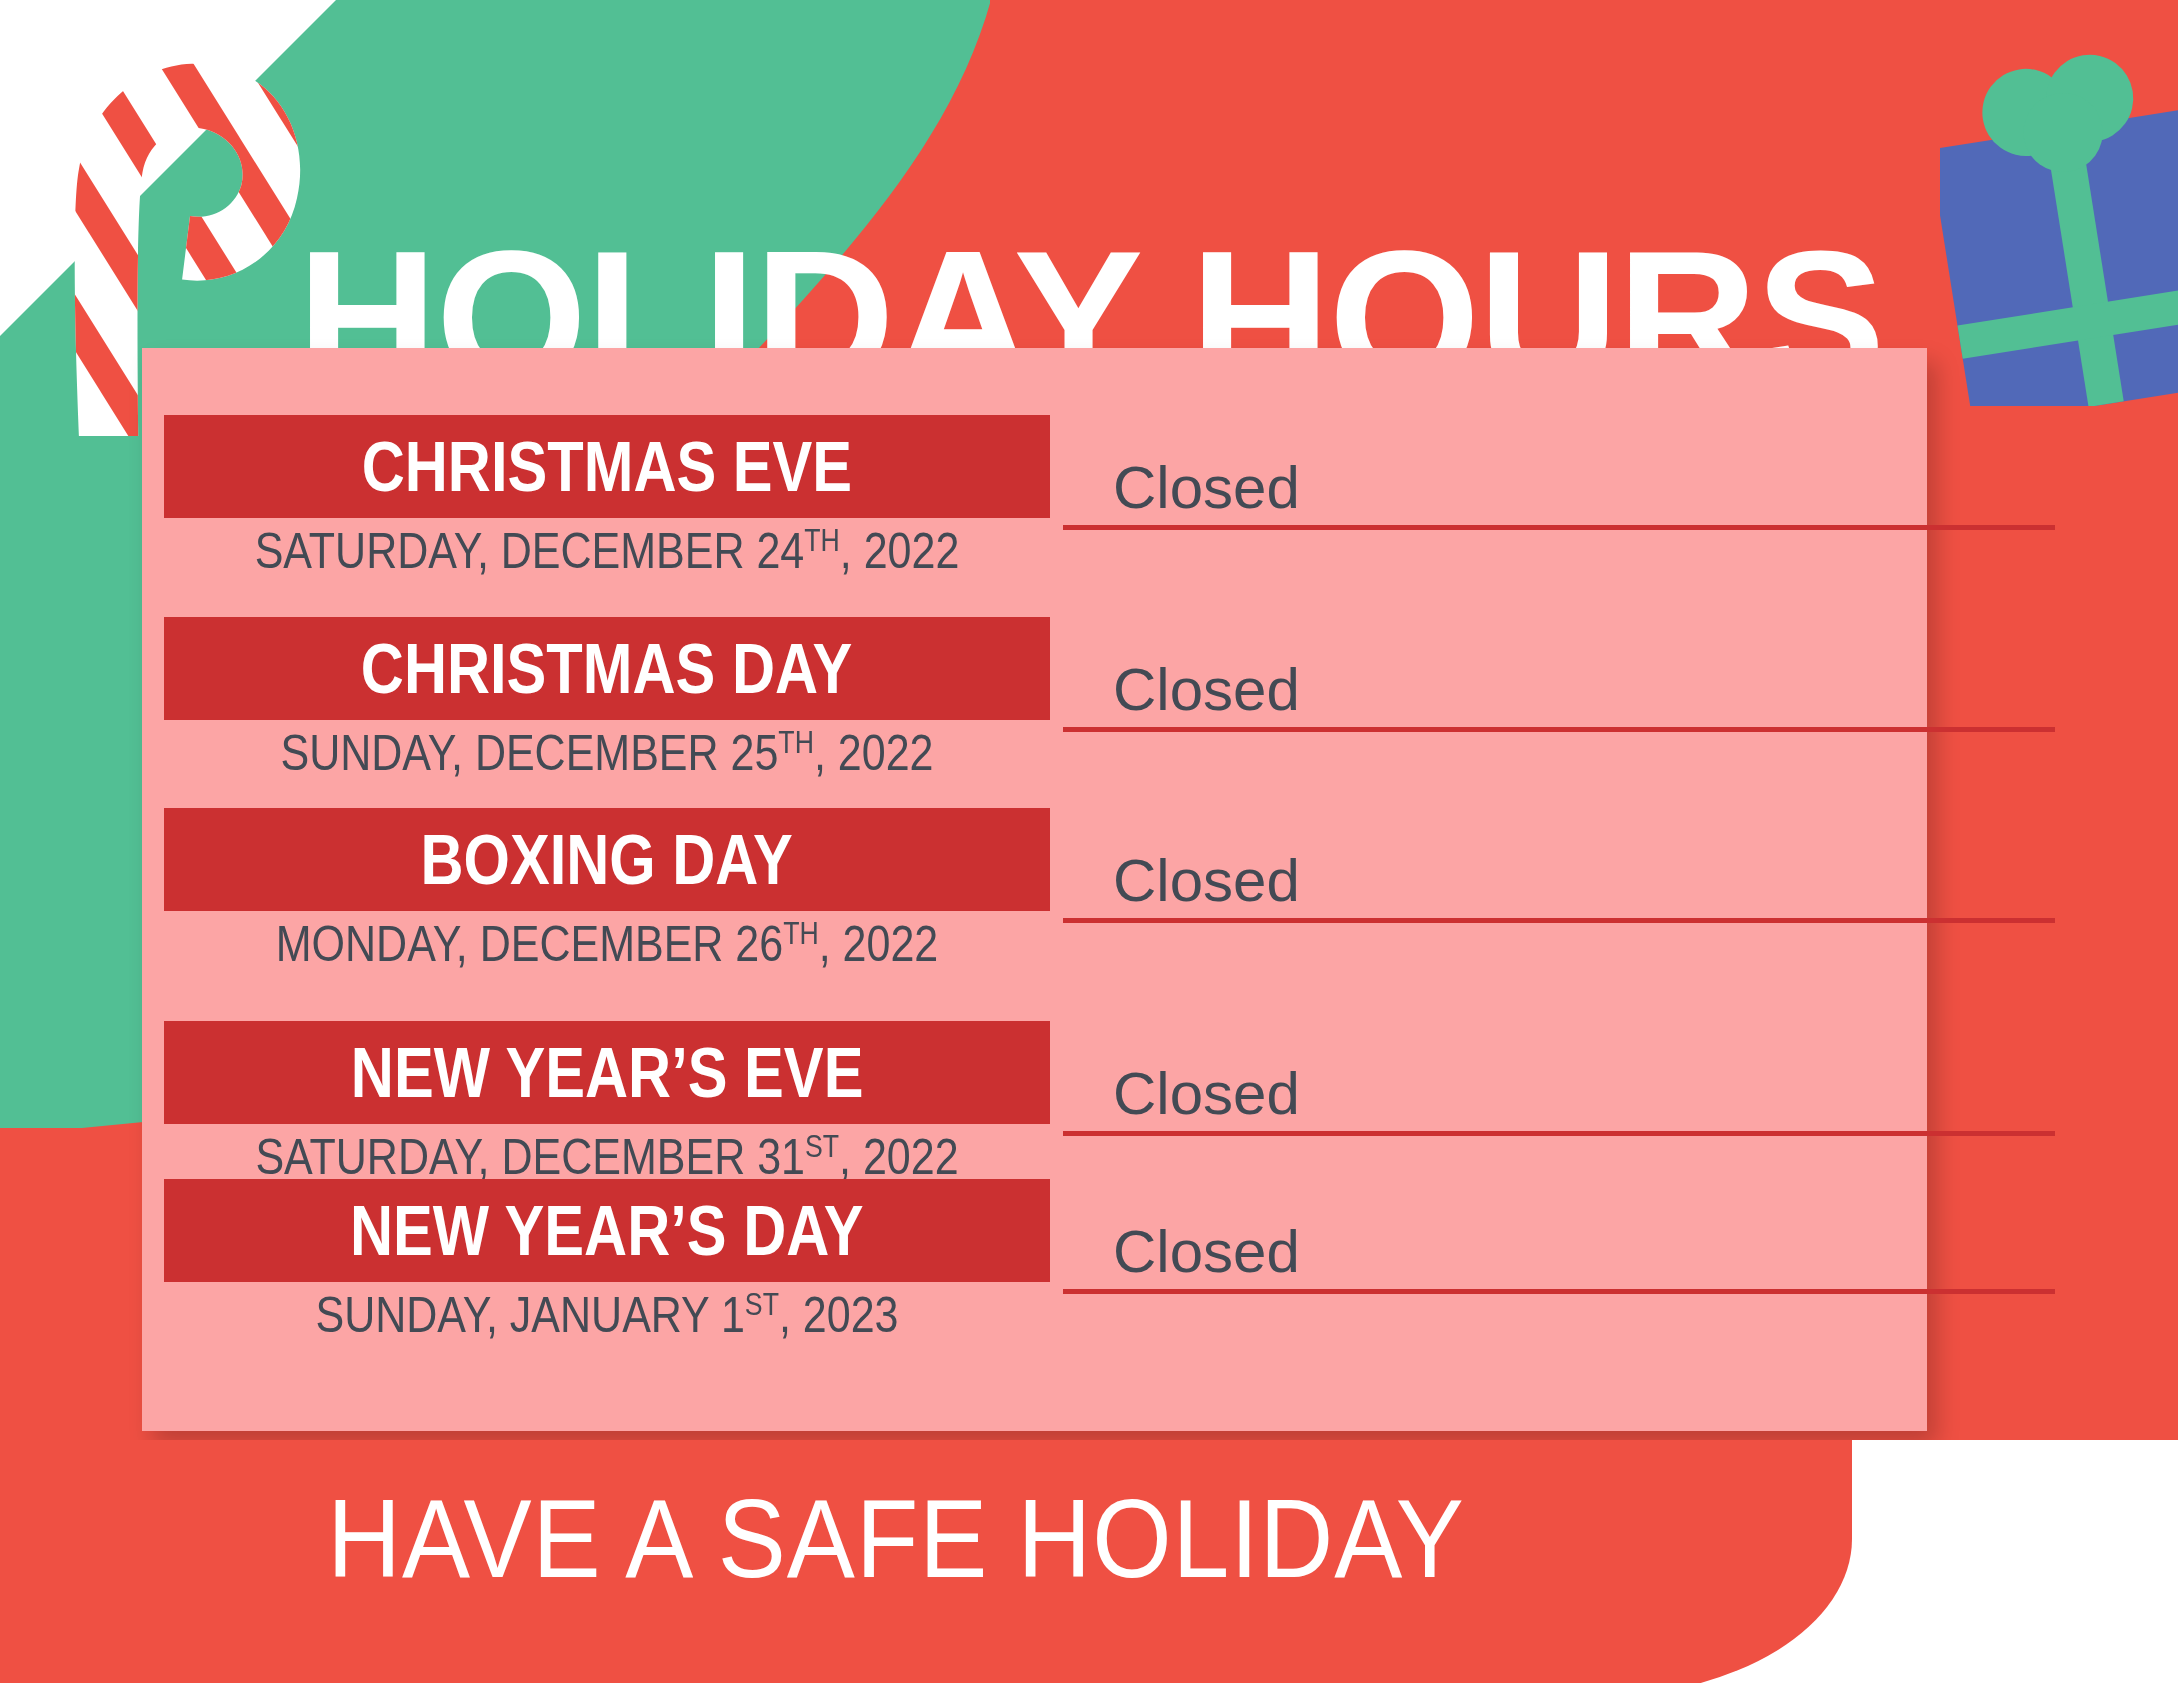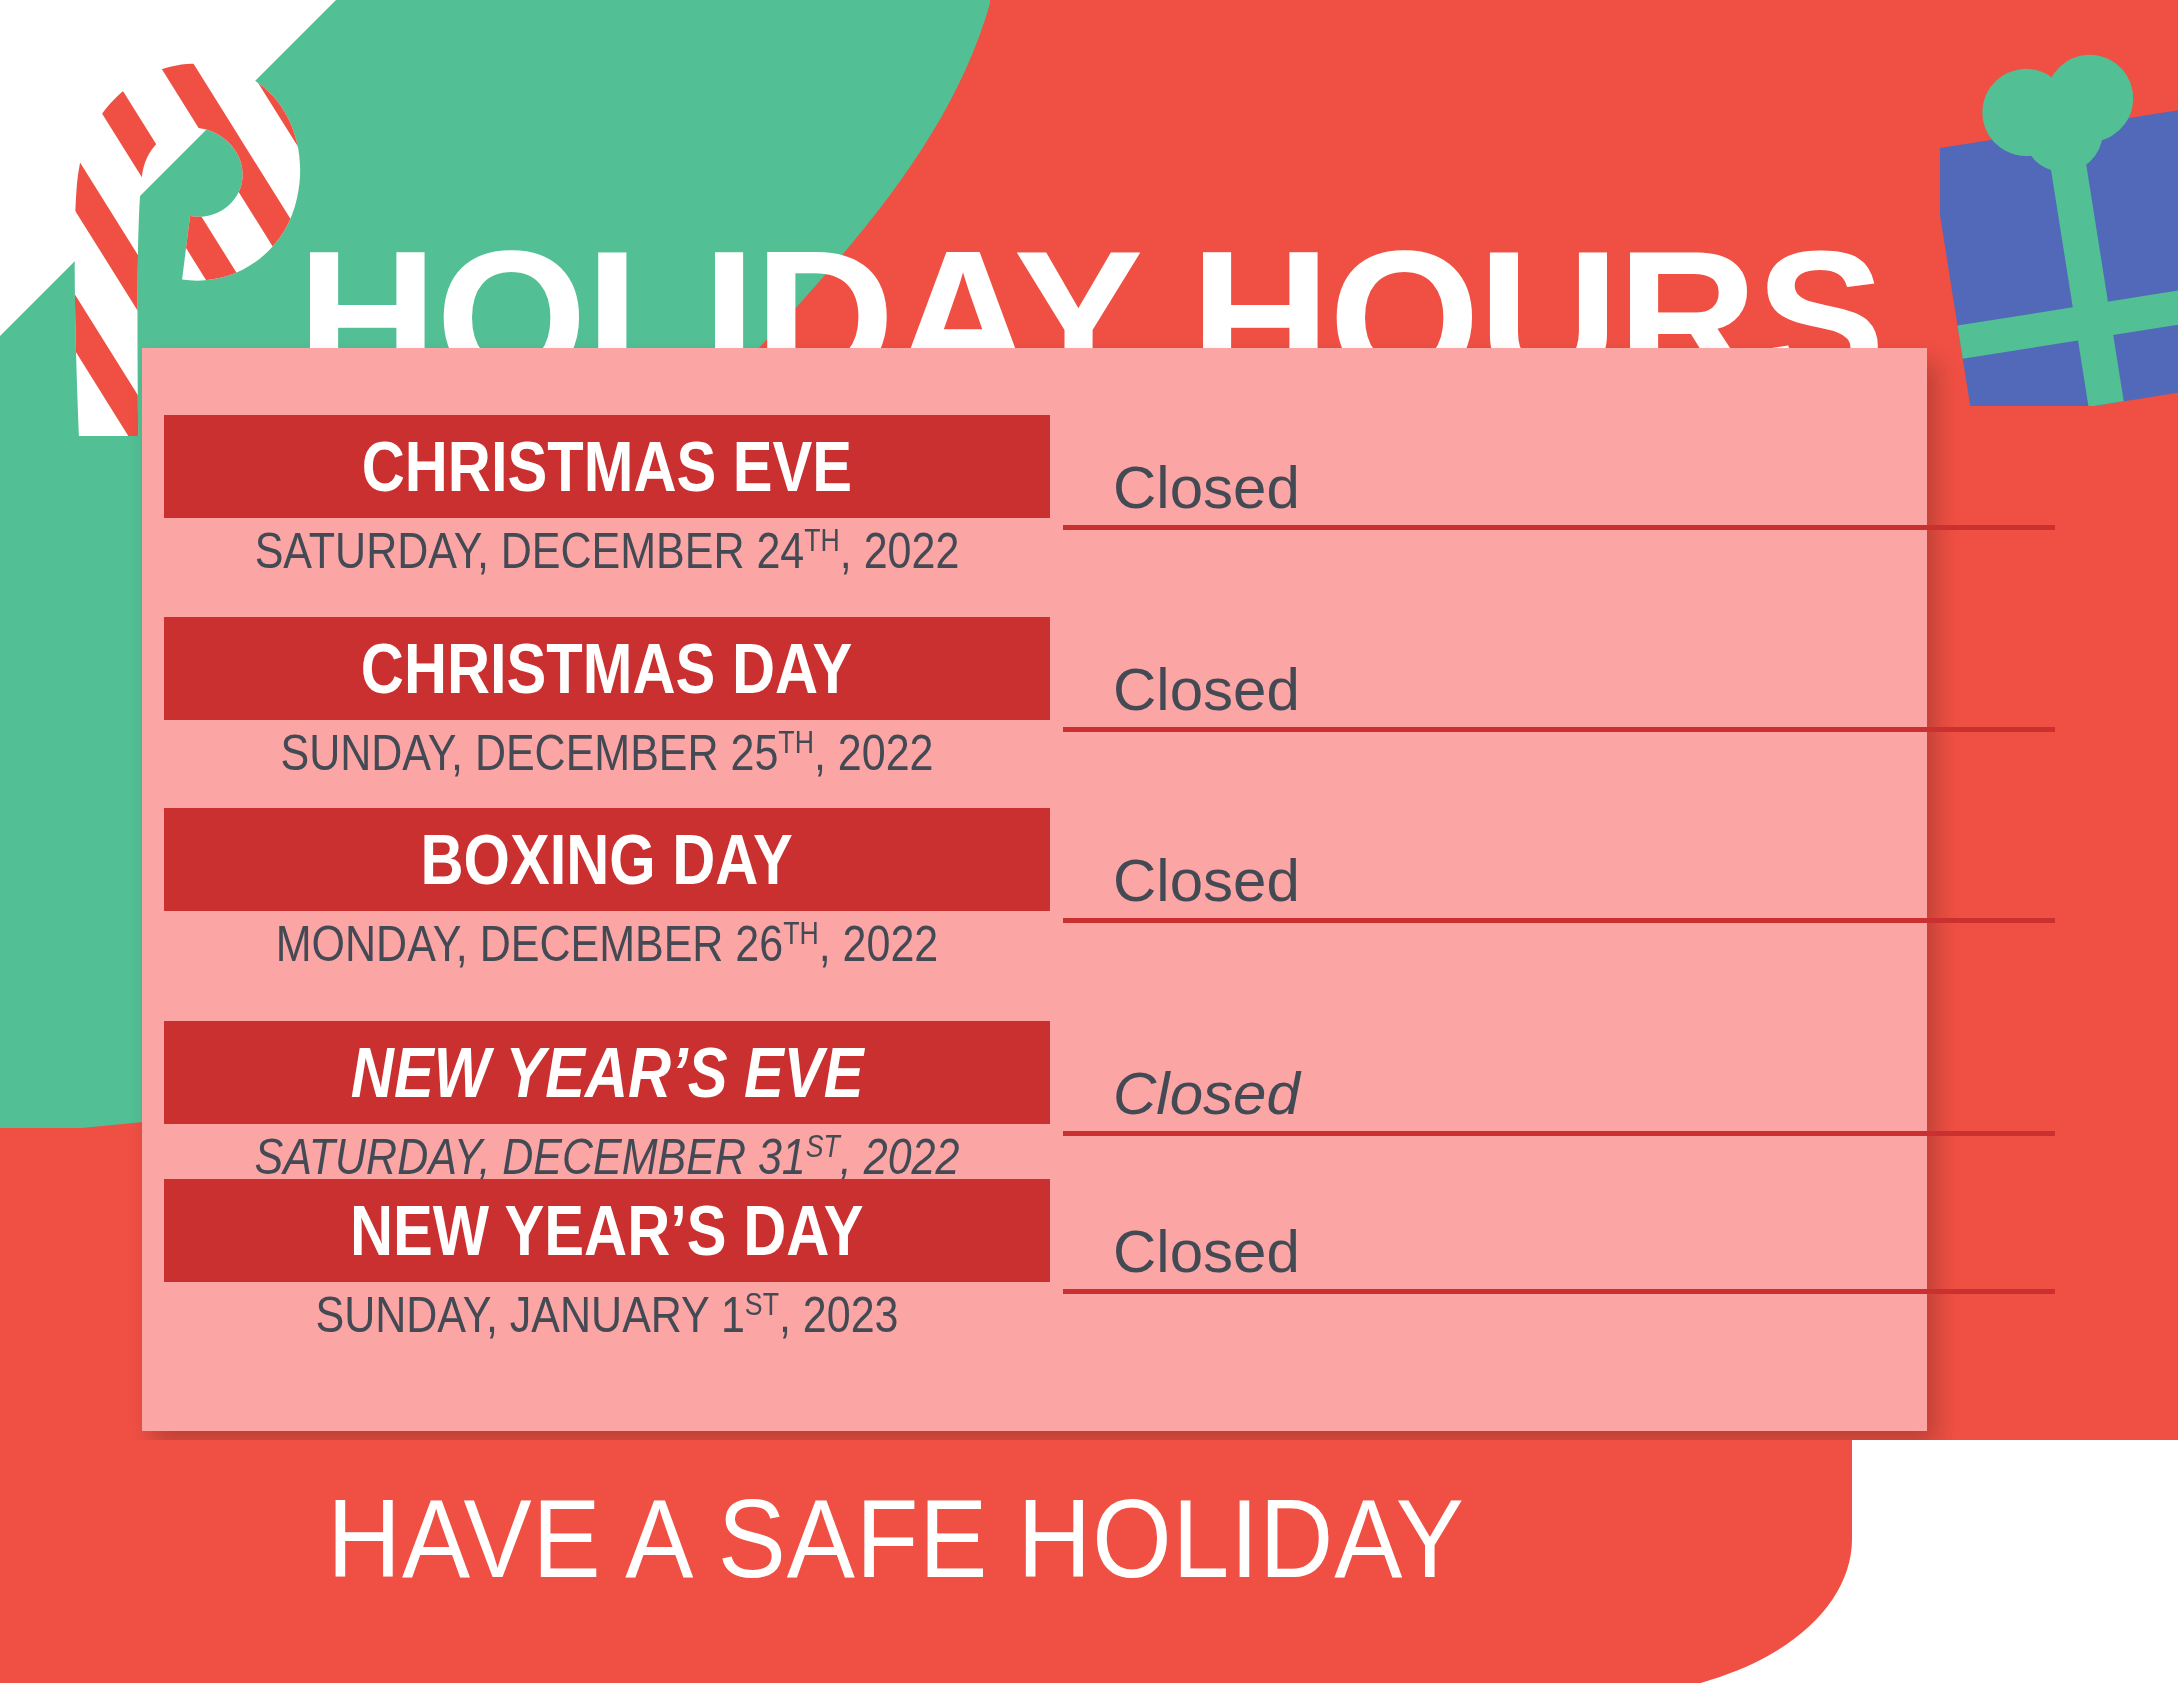--- a/index.html
+++ b/index.html
@@ -101,21 +101,21 @@
 
   .row {
     position: absolute;
     left: 0;
     width: 100%;
     height: 206px;
   }
   .row-0 { top: 67px; }
   .row-1 { top: 269px; padding-left: 40px; }
   .row-2 { top: 460px; }
-  .row-3 { top: 673px; font-style: italic; }
+  .row-3 { top: 673px; }
   .row-4 { top: 831px; }
 
   .label-bar {
     position: absolute;
     left: 22px; top: 0;
     width: 886px; height: 103px;
     background: #CB3031;
     display: flex;
     align-items: center;
     justify-content: center;

